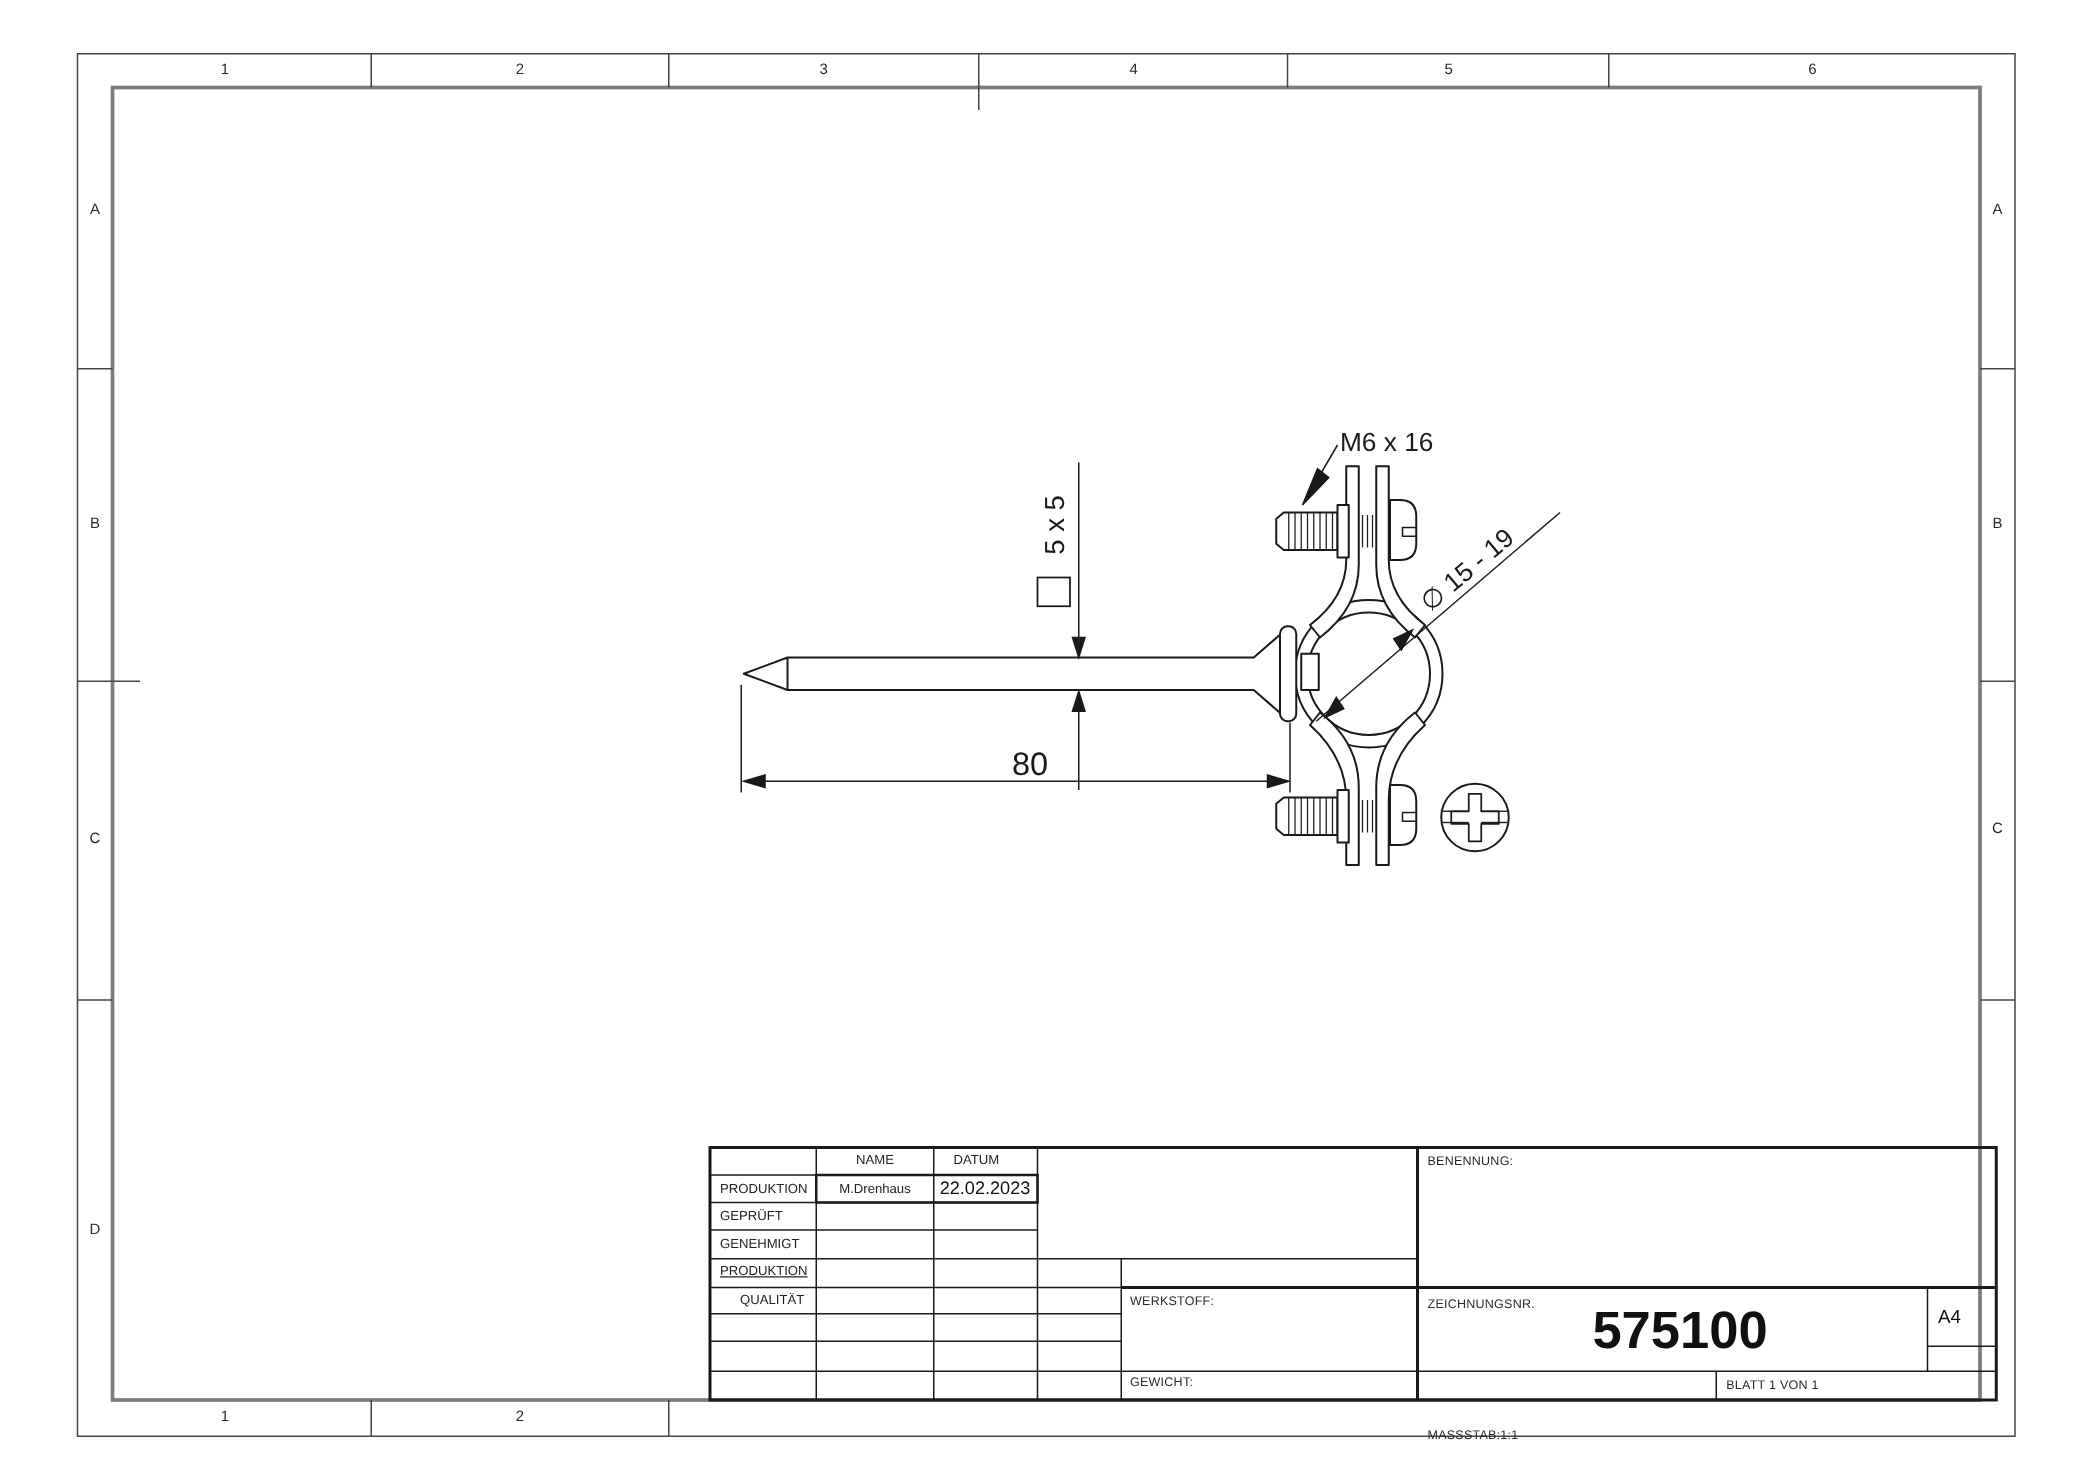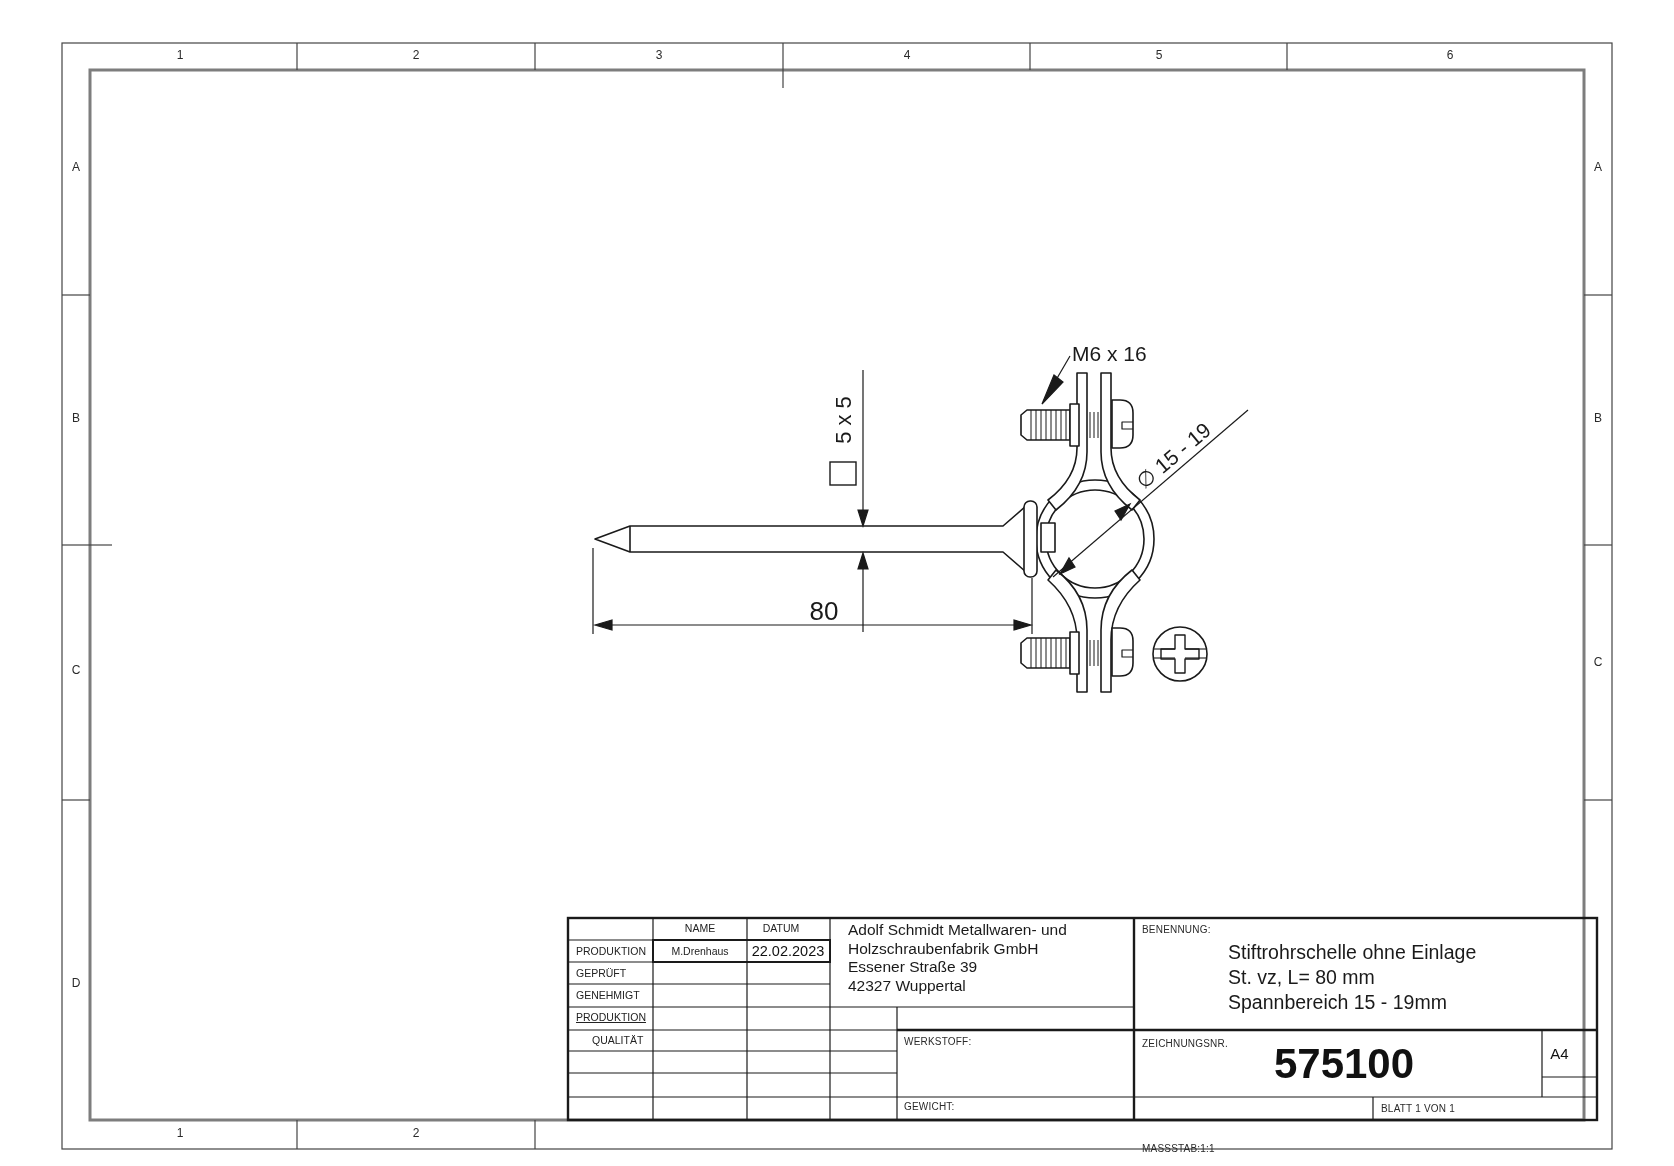--- a/index.html
+++ b/index.html
@@ -195,33 +195,22 @@
   <div class="tb-cell tb-center" style="left:748px;top:922px;width:66px;">DATUM</div>
 
   <div class="tb-cell" style="left:576px;top:945px;">PRODUKTION</div>
   <div class="tb-cell tb-center" style="left:660px;top:945px;width:80px;">M.Drenhaus</div>
   <div class="date" style="left:748px;top:943px;width:80px;">22.02.2023</div>
   <div class="tb-cell" style="left:576px;top:967px;">GEPRÜFT</div>
   <div class="tb-cell" style="left:576px;top:989px;">GENEHMIGT</div>
   <div class="tb-cell" style="left:576px;top:1011px;text-decoration:underline;">PRODUKTION</div>
   <div class="tb-cell" style="left:592px;top:1034px;">QUALITÄT</div>
 
-  <div class="company" style="left:848px;top:921px;">
-    <div>Adolf Schmidt Metallwaren- und</div>
-    <div>Holzschraubenfabrik GmbH</div>
-    <div>Essener Straße 39</div>
-    <div>42327 Wuppertal</div>
-  </div>
 
   <div class="tb-small" style="left:1142px;top:924px;">BENENNUNG:</div>
-  <div class="benenn" style="left:1228px;top:940px;">
-    <div>Stiftrohrschelle ohne Einlage</div>
-    <div>St. vz, L= 80 mm</div>
-    <div>Spannbereich 15 - 19mm</div>
-  </div>
 
   <div class="tb-small" style="left:904px;top:1036px;">WERKSTOFF:</div>
   <div class="tb-small" style="left:1142px;top:1038px;">ZEICHNUNGSNR.</div>
   <div class="drawnr" style="left:1154px;top:1040px;width:380px;font-weight:bold;">575100</div>
   <div class="fmt" style="left:1542px;top:1045px;width:35px;">A4</div>
   <div class="tb-small" style="left:904px;top:1101px;">GEWICHT:</div>
   <div class="tb-small" style="left:1142px;top:1103px;margin-top:40px;">MASSSTAB:1:1</div>
   <div class="tb-small" style="left:1381px;top:1103px;">BLATT 1 VON 1</div>
 
 </div>

